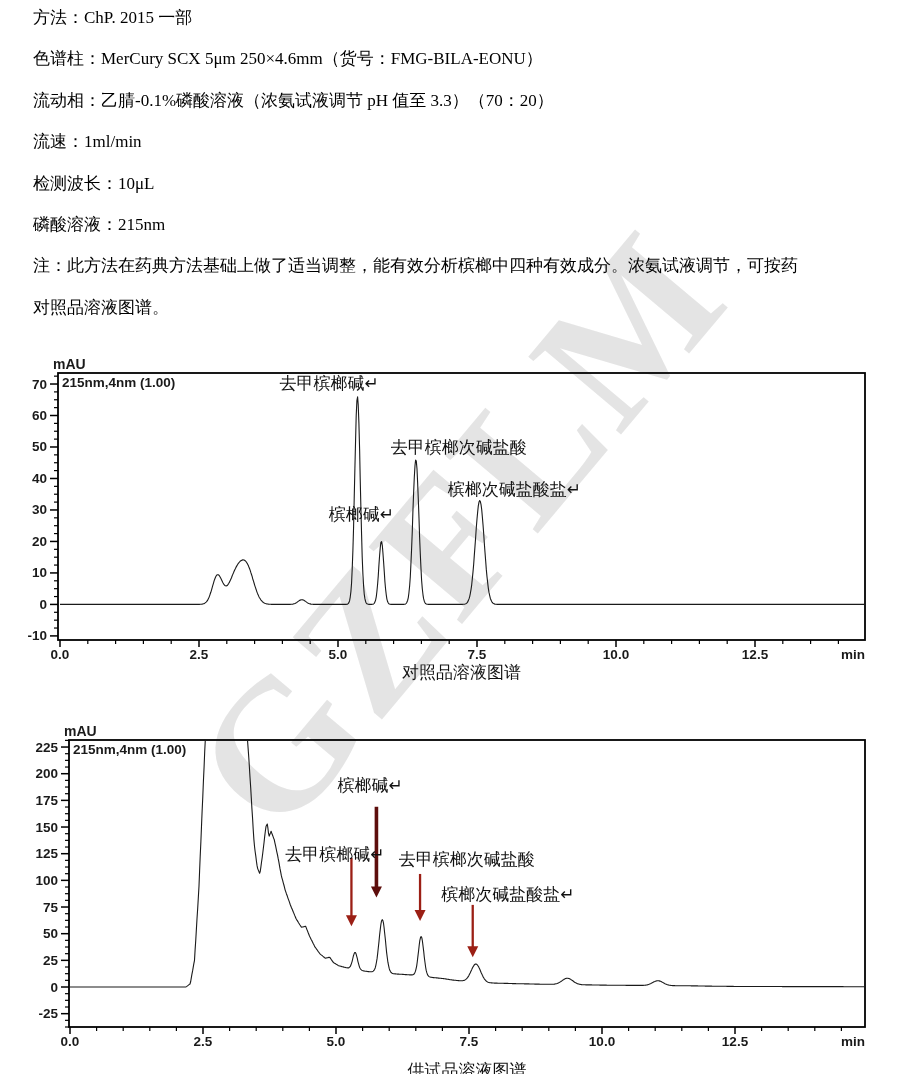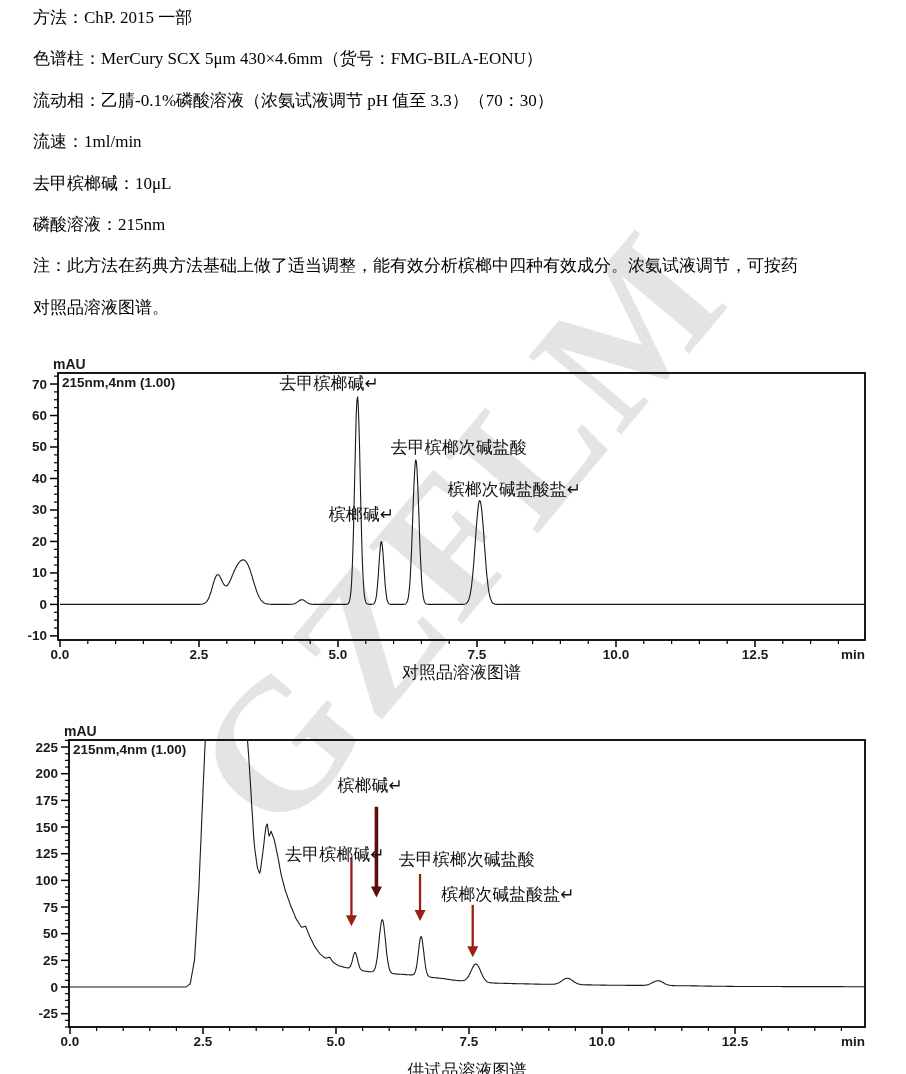--- a/index.html
+++ b/index.html
@@ -19,24 +19,24 @@
   .peak-label{font-family:"Liberation Serif",serif;font-size:17px;fill:#111;}
   .caption{font-family:"Liberation Serif",serif;font-size:17px;fill:#111;}
 </style>
 </head>
 <body>
 
 <div class="page">
   <div class="watermark">GZFLM</div>
   <div class="doc-text">
       <div class="doc-line">方法：ChP. 2015  一部</div>
-      <div class="doc-line">色谱柱：MerCury SCX 5μm 430×4.6mm（货号：FMG-BILA-EONU）</div>
-      <div class="doc-line">流动相：乙腈-0.1%磷酸溶液（浓氨试液调节 pH 值至 3.3）（70：30）</div>
+      <div class="doc-line">色谱柱：MerCury SCX 5μm 250×4.6mm（货号：FMG-BILA-EONU）</div>
+      <div class="doc-line">流动相：乙腈-0.1%磷酸溶液（浓氨试液调节 pH 值至 3.3）（70：20）</div>
       <div class="doc-line">流速：1ml/min</div>
-      <div class="doc-line">去甲槟榔碱：10μL</div>
+      <div class="doc-line">检测波长：10μL</div>
       <div class="doc-line">磷酸溶液：215nm</div>
       <div class="doc-line">注：此方法在药典方法基础上做了适当调整，能有效分析槟榔中四种有效成分。浓氨试液调节，可按药</div>
       <div class="doc-line">对照品溶液图谱。</div>
     </div>
   <svg id="svg1" class="chart" width="906" height="330" viewBox="0 0 906 330">
       <rect x="58" y="18" width="807" height="267" fill="none" stroke="#000" stroke-width="1.8"></rect>
       <line x1="54" y1="273.03537735849056" x2="58" y2="273.03537735849056" stroke="#000" stroke-width="1.2"></line>
       <line x1="54" y1="265.1639150943396" x2="58" y2="265.1639150943396" stroke="#000" stroke-width="1.2"></line>
       <line x1="54" y1="257.2924528301887" x2="58" y2="257.2924528301887" stroke="#000" stroke-width="1.2"></line>
       <line x1="54" y1="241.5495283018868" x2="58" y2="241.5495283018868" stroke="#000" stroke-width="1.2"></line>

